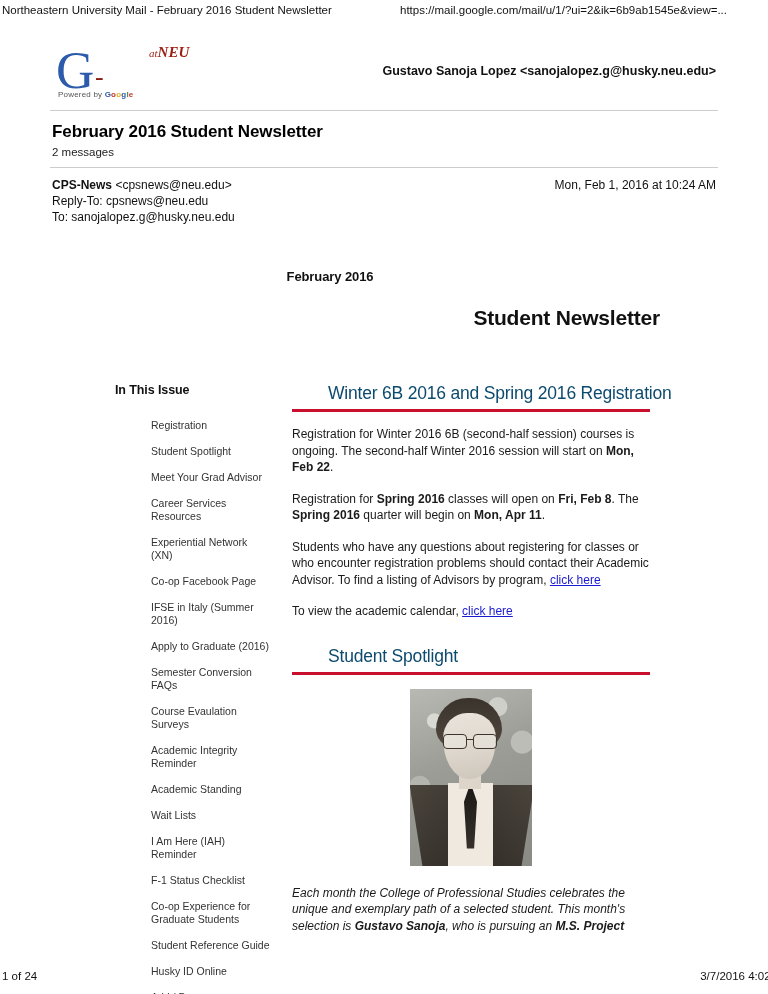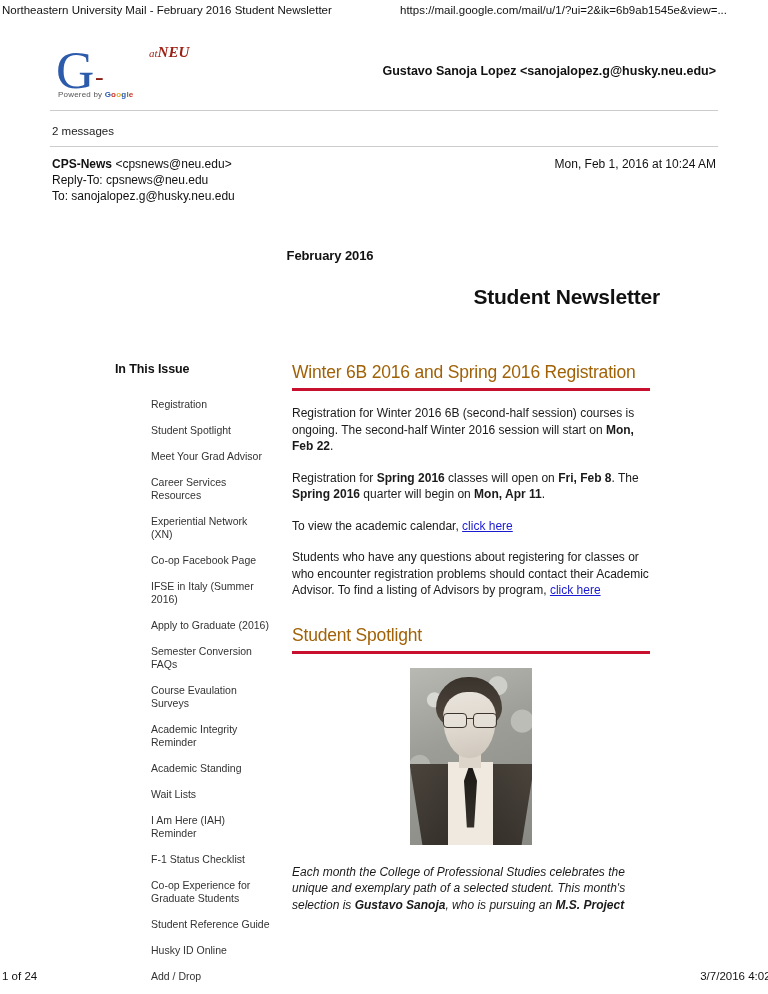--- a/index.html
+++ b/index.html
@@ -265,24 +265,25 @@
   
   .main-col {
     position: absolute;
     left: 292px;
     top: 0;
     width: 358px;
   }
   .sec-heading {
     font-size: 17.5px;
     font-weight: 400;
-    color: #a16207;
+    color: #0c4a6e;
     line-height: 22px;
     letter-spacing: -0.2px;
     white-space: nowrap;
+    margin-left: 36px;
   }
   .sec-rule {
     height: 3px;
     background: #c8102e;
     margin-top: 5px;
     margin-bottom: 14px;
     font-size: 0;
     line-height: 0;
   }
   .para {
@@ -435,20 +436,21 @@
       <span class="logo-dash">-</span>
       <span class="logo-atneu"><span class="logo-at-small">at</span><span>NEU</span></span>
       <span class="logo-powered"><span>Powered by </span><span class="g1">G</span><span class="g2">o</span><span class="g3">o</span><span class="g4">g</span><span class="g5">l</span><span class="g6">e</span></span>
     </div>
     <div class="account-line">Gustavo Sanoja Lopez &lt;sanojalopez.g@husky.neu.edu&gt;</div>
   </div>
 
   <div class="rule"></div>
 
   <div class="thread-block">
+    <div class="thread-subject">February 2016 Student Newsletter</div>
     <div class="thread-count">2 messages</div>
   </div>
 
   <div class="rule"></div>
 
   <div class="msg-head">
     <div class="msg-from">
       <span class="sender-name">CPS-News</span>
       <span>&lt;cpsnews@neu.edu&gt;</span>
     </div>
@@ -491,23 +493,23 @@
 
       <div class="main-col">
 
         <div class="sec-heading">Winter 6B 2016 and Spring 2016 Registration</div>
         <div class="sec-rule"></div>
 
         <div class="para"><span>Registration for Winter 2016 6B (second-half session) courses is ongoing. The second-half Winter 2016 session will start on </span><b>Mon, Feb 22</b><span>.</span></div>
 
         <div class="para"><span>Registration for </span><b>Spring 2016</b><span> classes will open on </span><b>Fri, Feb 8</b><span>. The </span><b>Spring 2016</b><span> quarter will begin on </span><b>Mon, Apr 11</b><span>.</span></div>
 
+        <div class="para"><span>Students who have any questions about registering for classes or who encounter registration problems should contact their Academic Advisor. To find a listing of Advisors by program, </span><a class="lnk" href="#">click here</a></div>
+
         <div class="para"><span>To view the academic calendar, </span><a class="lnk" href="#">click here</a></div>
-
-        <div class="para"><span>Students who have any questions about registering for classes or who encounter registration problems should contact their Academic Advisor. To find a listing of Advisors by program, </span><a class="lnk" href="#">click here</a></div>
 
         <div class="spotlight-gap"></div>
 
         <div class="sec-heading">Student Spotlight</div>
         <div class="sec-rule"></div>
 
         <div class="photo-wrap">
           <div class="photo">
             <div class="ph-bg"></div>
             <div class="ph-jacket-l"></div>

